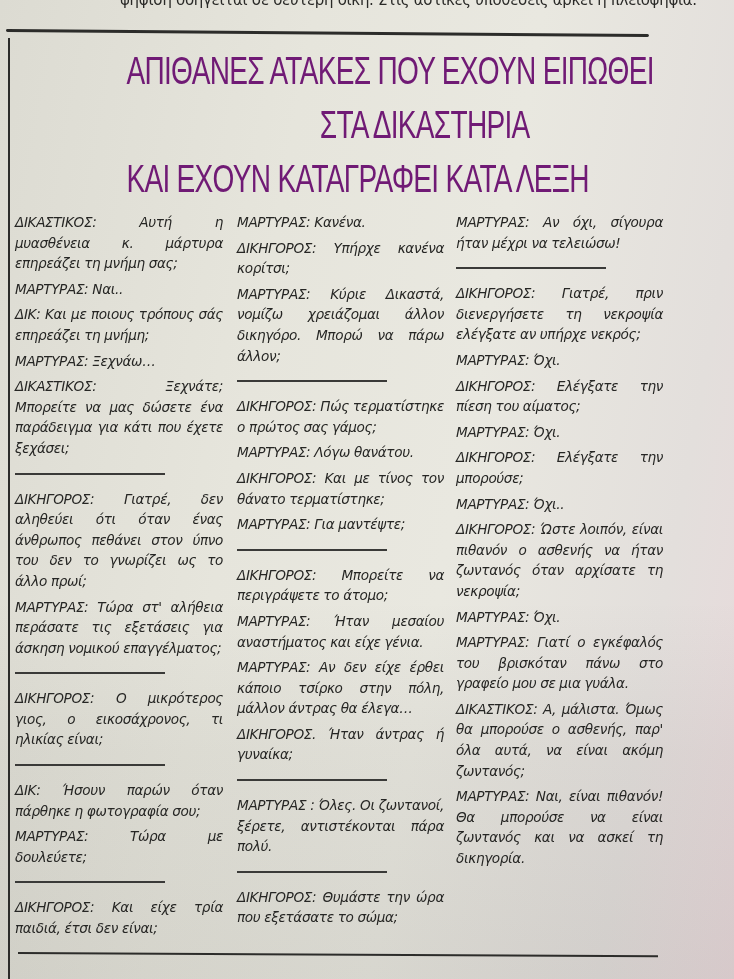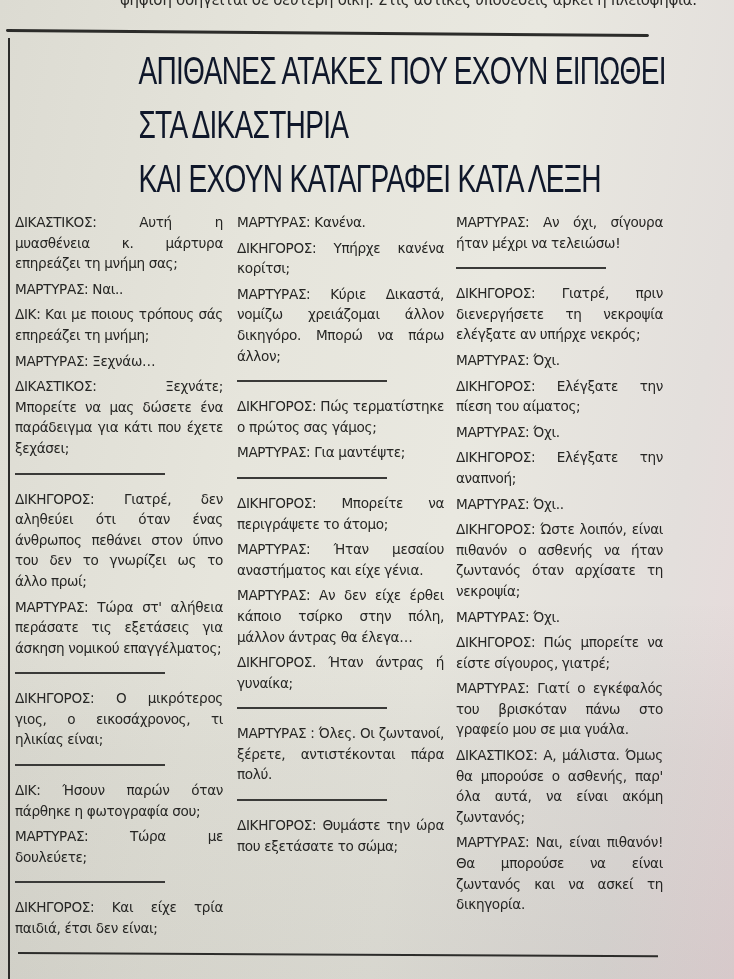--- a/index.html
+++ b/index.html
@@ -19,33 +19,33 @@
       font-size: 15px; white-space: nowrap; color: #2a2a28; letter-spacing: -0.3px;
     }
     .rule-top {
       position: absolute; left: 6px; top: 29px; width: 643px; height: 3px;
       background: #2c2c2a; border-radius: 2px; transform: rotate(0.45deg); transform-origin: left;
     }
     .left-border {
       position: absolute; left: 8px; top: 38px; width: 2px; height: 941px; background: #2c2c2a;
     }
     .title {
-      position: absolute; left: 60px; top: 44px; width: 560px; text-align: left;
+      position: absolute; left: 48px; top: 44px; width: 560px; text-align: right;
       font-family: "Liberation Sans Narrow", "Liberation Sans", sans-serif;
-      font-weight: normal; color: #0f172a;
+      font-weight: normal; color: #701a75;
     }
     .title div {
       font-size: 39px; line-height: 54px; letter-spacing: -1px;
       transform: scaleX(0.72); transform-origin: center; white-space: nowrap;
     }
     .col { position: absolute; top: 212px; font-size: 13.6px; line-height: 20.6px; letter-spacing: -0.35px; }
     .col1 { left: 15px; width: 208px; }
     .col2 { left: 237px; width: 207px; }
     .col3 { left: 456px; width: 207px; }
-    .p { margin: 0 0 5px 0; text-align: justify; hyphens: manual; }
+    .p { margin: 0 0 5px 0; text-align: justify; hyphens: manual; font-style: italic; }
     .sep { height: 2px; background: #3a3a38; width: 150px; margin: 14px 0 14px 0; }
     .rule-bottom {
       position: absolute; left: 18px; top: 952px; width: 640px; height: 2px;
       background: #2c2c2a; transform: rotate(0.3deg); transform-origin: left;
     }
   </style>
 </head>
 <body>
 
 <div class="shade"></div>
@@ -91,20 +91,22 @@
 
 <div class="col col2">
   <div>
     <p class="p">ΜΑΡΤΥΡΑΣ: Κανένα.</p>
     <p class="p">ΔΙΚΗΓΟΡΟΣ: Υπήρχε κανένα κορίτσι;</p>
     <p class="p">ΜΑΡΤΥΡΑΣ: Κύριε Δικαστά, νομίζω χρειάζομαι άλλον δικηγόρο. Μπορώ να πάρω άλλον;</p>
   </div>
   <div class="sep"></div>
   <div>
     <p class="p">ΔΙΚΗΓΟΡΟΣ: Πώς τερματίστηκε ο πρώτος σας γάμος;</p>
+    <p class="p">ΜΑΡΤΥΡΑΣ: Λόγω θανάτου.</p>
+    <p class="p">ΔΙΚΗΓΟΡΟΣ: Και με τίνος τον θάνατο τερματίστηκε;</p>
     <p class="p">ΜΑΡΤΥΡΑΣ: Για μαντέψτε;</p>
   </div>
   <div class="sep"></div>
   <div>
     <p class="p">ΔΙΚΗΓΟΡΟΣ: Μπορείτε να περιγράψετε το άτομο;</p>
     <p class="p">ΜΑΡΤΥΡΑΣ: Ήταν μεσαίου αναστήματος και είχε γένια.</p>
     <p class="p">ΜΑΡΤΥΡΑΣ: Αν δεν είχε έρθει κάποιο τσίρκο στην πόλη, μάλλον άντρας θα έλεγα…</p>
     <p class="p">ΔΙΚΗΓΟΡΟΣ. Ήταν άντρας ή γυναίκα;</p>
   </div>
   <div class="sep"></div>
@@ -121,25 +123,24 @@
 <div class="col col3">
   <div>
     <p class="p">ΜΑΡΤΥΡΑΣ: Αν όχι, σίγουρα ήταν μέχρι να τελειώσω!</p>
   </div>
   <div class="sep"></div>
   <div>
     <p class="p">ΔΙΚΗΓΟΡΟΣ: Γιατρέ, πριν διενεργήσετε τη νεκροψία ελέγξατε αν υπήρχε νεκρός;</p>
     <p class="p">ΜΑΡΤΥΡΑΣ: Όχι.</p>
     <p class="p">ΔΙΚΗΓΟΡΟΣ: Ελέγξατε την πίεση του αίματος;</p>
     <p class="p">ΜΑΡΤΥΡΑΣ: Όχι.</p>
-    <p class="p">ΔΙΚΗΓΟΡΟΣ: Ελέγξατε την αναπνοή;</p>
+    <p class="p">ΔΙΚΗΓΟΡΟΣ: Ελέγξατε την μπορούσε;</p>
     <p class="p">ΜΑΡΤΥΡΑΣ: Όχι..</p>
     <p class="p">ΔΙΚΗΓΟΡΟΣ: Ώστε λοιπόν, είναι πιθανόν ο ασθενής να ήταν ζωντανός όταν αρχίσατε τη νεκροψία;</p>
     <p class="p">ΜΑΡΤΥΡΑΣ: Όχι.</p>
-    <p class="p">ΔΙΚΗΓΟΡΟΣ: Πώς μπορείτε να είστε σίγουρος, γιατρέ;</p>
     <p class="p">ΜΑΡΤΥΡΑΣ: Γιατί ο εγκέφαλός του βρισκόταν πάνω στο γραφείο μου σε μια γυάλα.</p>
     <p class="p">ΔΙΚΑΣΤΙΚΟΣ: Α, μάλιστα. Όμως θα μπορούσε ο ασθενής, παρ' όλα αυτά, να είναι ακόμη ζωντανός;</p>
     <p class="p">ΜΑΡΤΥΡΑΣ: Ναι, είναι πιθανόν! Θα μπορούσε να είναι ζωντανός και να ασκεί τη δικηγορία.</p>
   </div>
 
 </div>
 
 <div class="rule-bottom"></div>
 
 </body></html>

